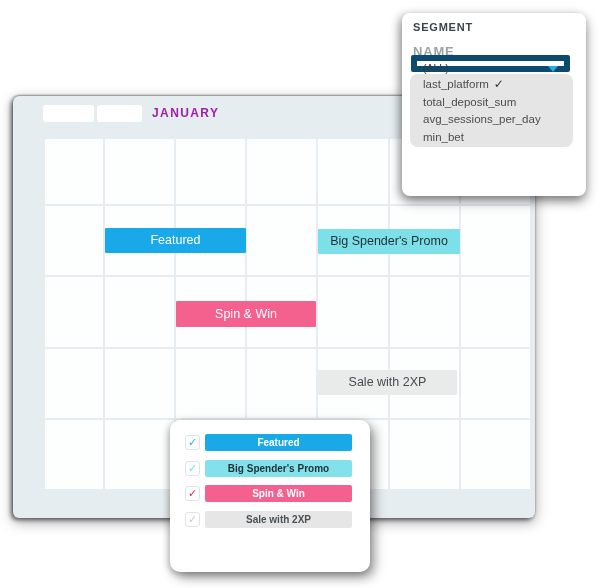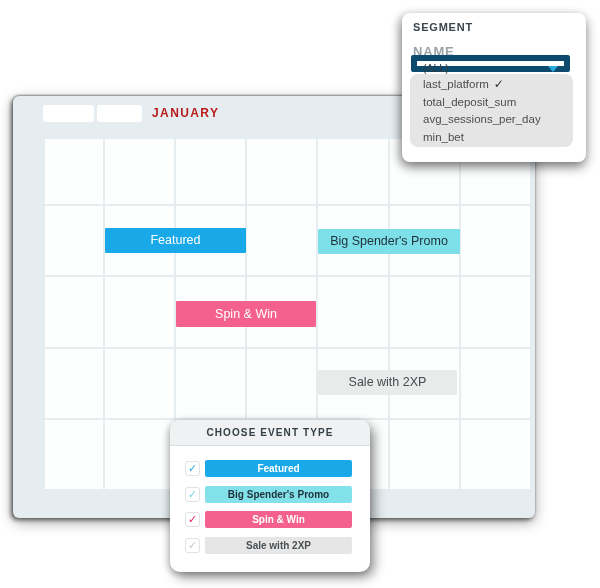--- a/index.html
+++ b/index.html
@@ -29,21 +29,21 @@
   }
   .cal-btn-1 { left: 30px; width: 51px; }
   .cal-btn-2 { left: 84px; width: 45px; }
   .month-label {
     position: absolute;
     left: 139px; top: 8px;
     height: 18px; line-height: 18px;
     font-size: 12px;
     font-weight: 700;
     letter-spacing: 1.4px;
-    color: #b91c1c;
+    color: #a21caf;
   }
   .cal-grid {
     position: absolute;
     left: 32px; top: 43px;
     width: 485px; height: 350px;
     display: grid;
     grid-template-columns: 58px repeat(6, 1fr);
     grid-template-rows: 65px repeat(4, 1fr);
     gap: 2px;
   }
@@ -60,21 +60,21 @@
   }
   .ev-featured { left: 92px;  top: 132px; width: 141px; background: #1aa9e8; color: #ffffff; }
   .ev-promo    { left: 305px; top: 133px; width: 142px; background: #7ddfe8; color: #1f3038; }
   .ev-spin     { left: 163px; top: 205px; width: 140px; height: 26px; line-height: 26px; background: #f4618f; color: #ffffff; }
   .ev-sale     { left: 305px; top: 274px; width: 139px; background: #e9eaea; color: #454c50; }
 
   
   .segment-card {
     position: absolute;
     left: 402px; top: 13px;
-    width: 184px; height: 149px;
+    width: 184px; height: 183px;
     background: #ffffff;
     border-radius: 8px;
     box-shadow: 0 5px 12px rgba(0,0,0,0.45), -3px 2px 8px rgba(0,0,0,0.18);
   }
   .segment-title {
     position: absolute; left: 11px; top: 8px;
     font-size: 11px; font-weight: 700;
     letter-spacing: 0.8px; color: #39454c;
   }
   .segment-name-label {
@@ -230,21 +230,20 @@
 
   <ul class="segment-options">
     <li class="segment-option"><span>last_platform</span><span class="option-check">✓</span></li>
     <li class="segment-option">total_deposit_sum</li>
     <li class="segment-option">avg_sessions_per_day</li>
     <li class="segment-option">min_bet</li>
   </ul>
 </div>
 
 <div class="event-type-card">
-  <div class="event-type-header">CHOOSE EVENT TYPE</div>
   <div class="event-type-body">
 
     <div class="event-type-row">
       <span class="checkbox cb-featured">
           <span>✓</span>
         </span>
       <span class="type-bar bar-featured">Featured</span>
     </div>
 
     <div class="event-type-row">

